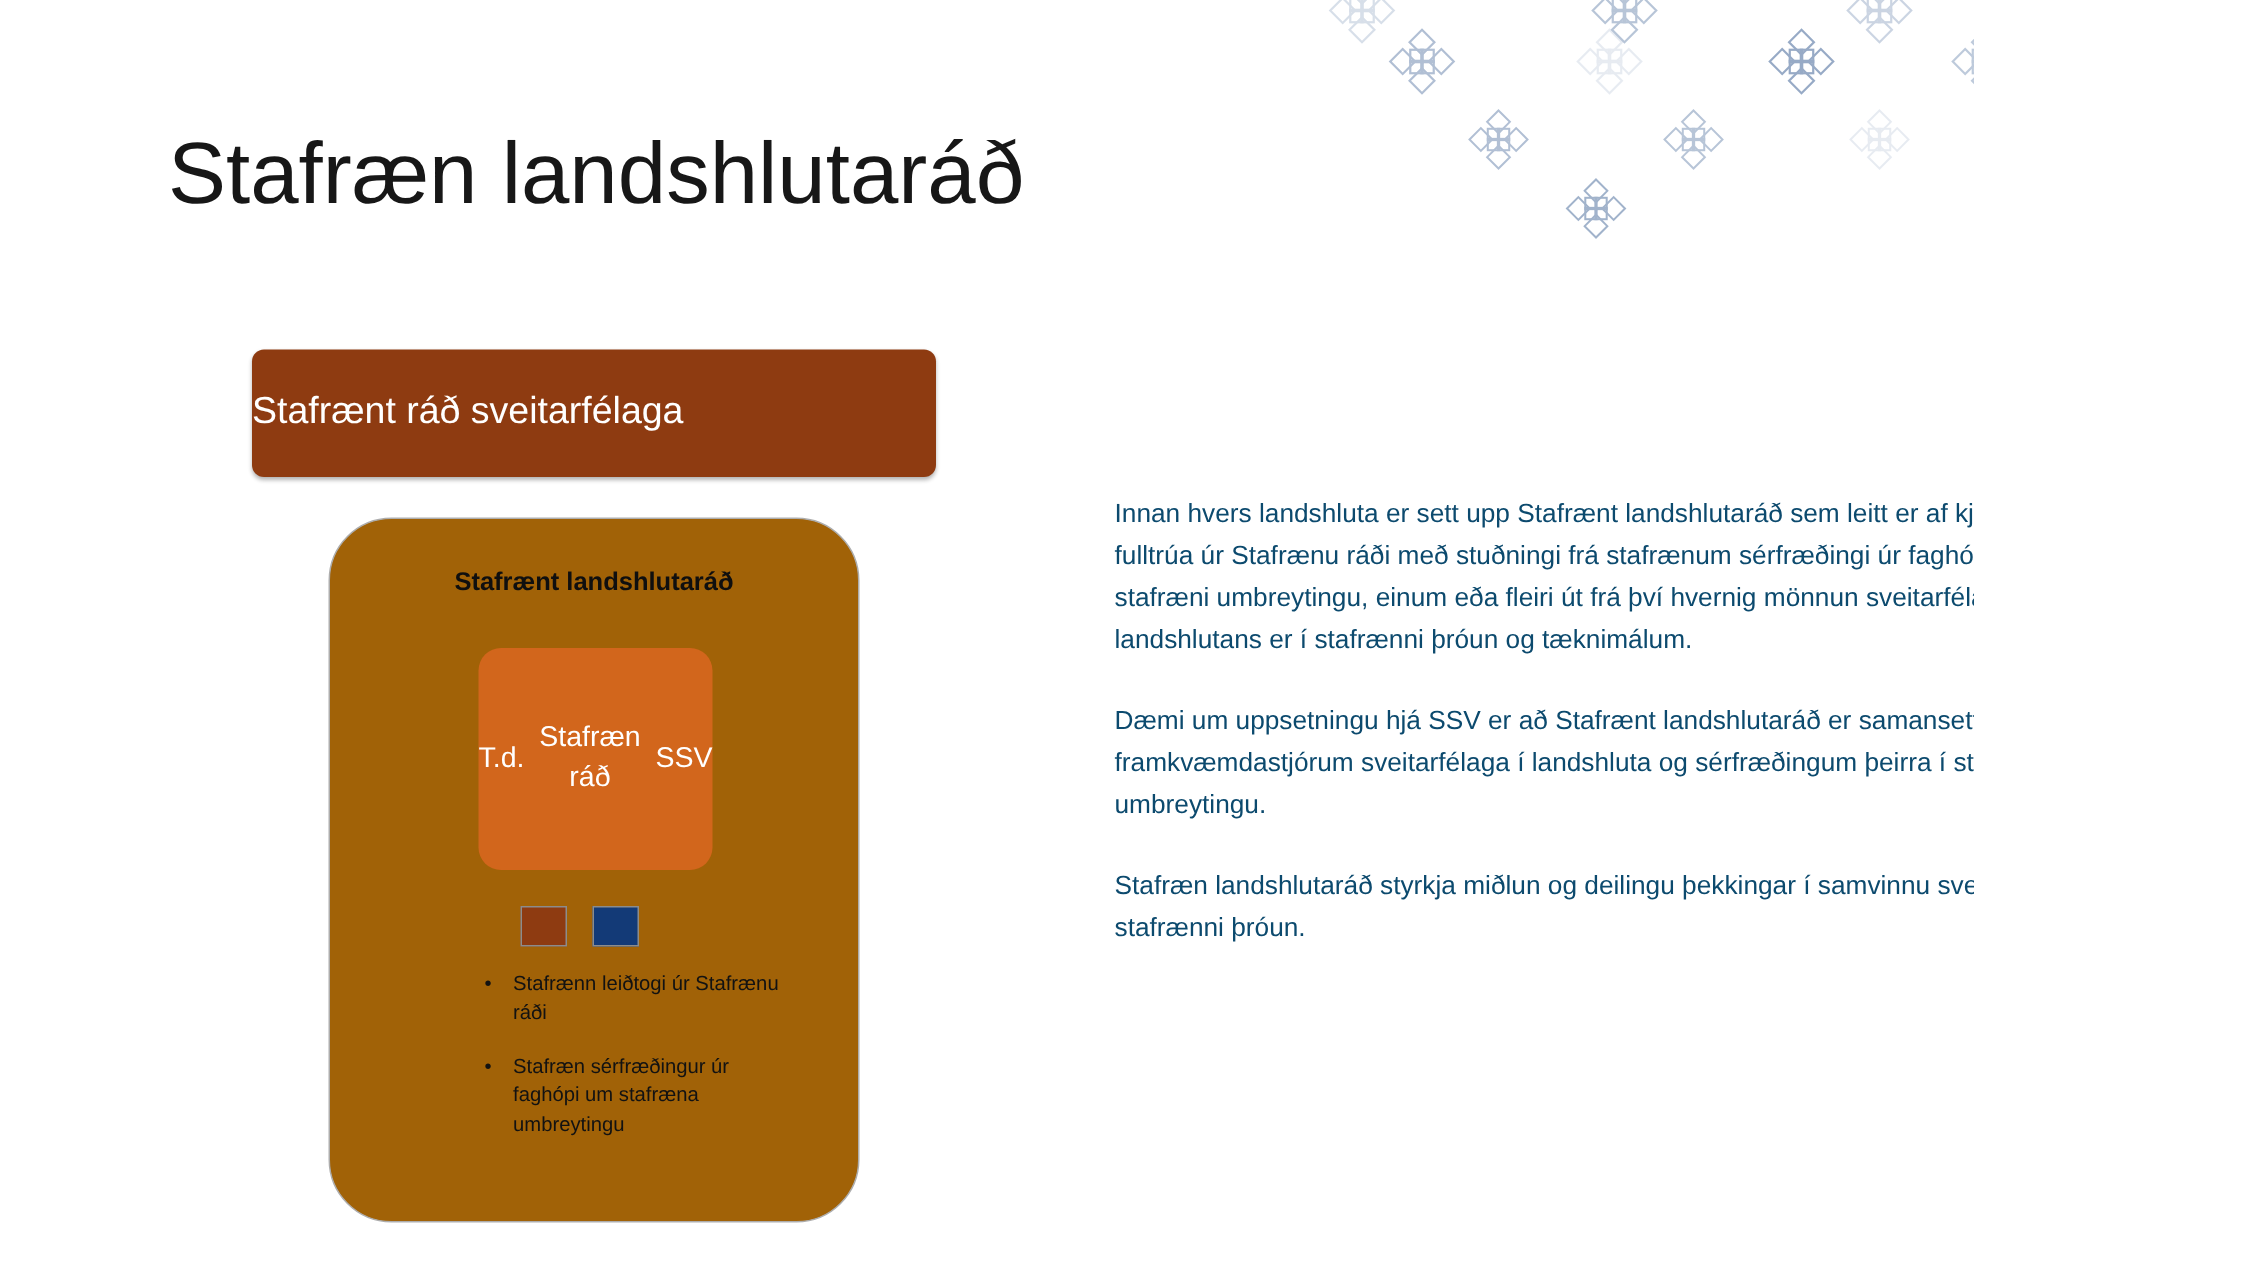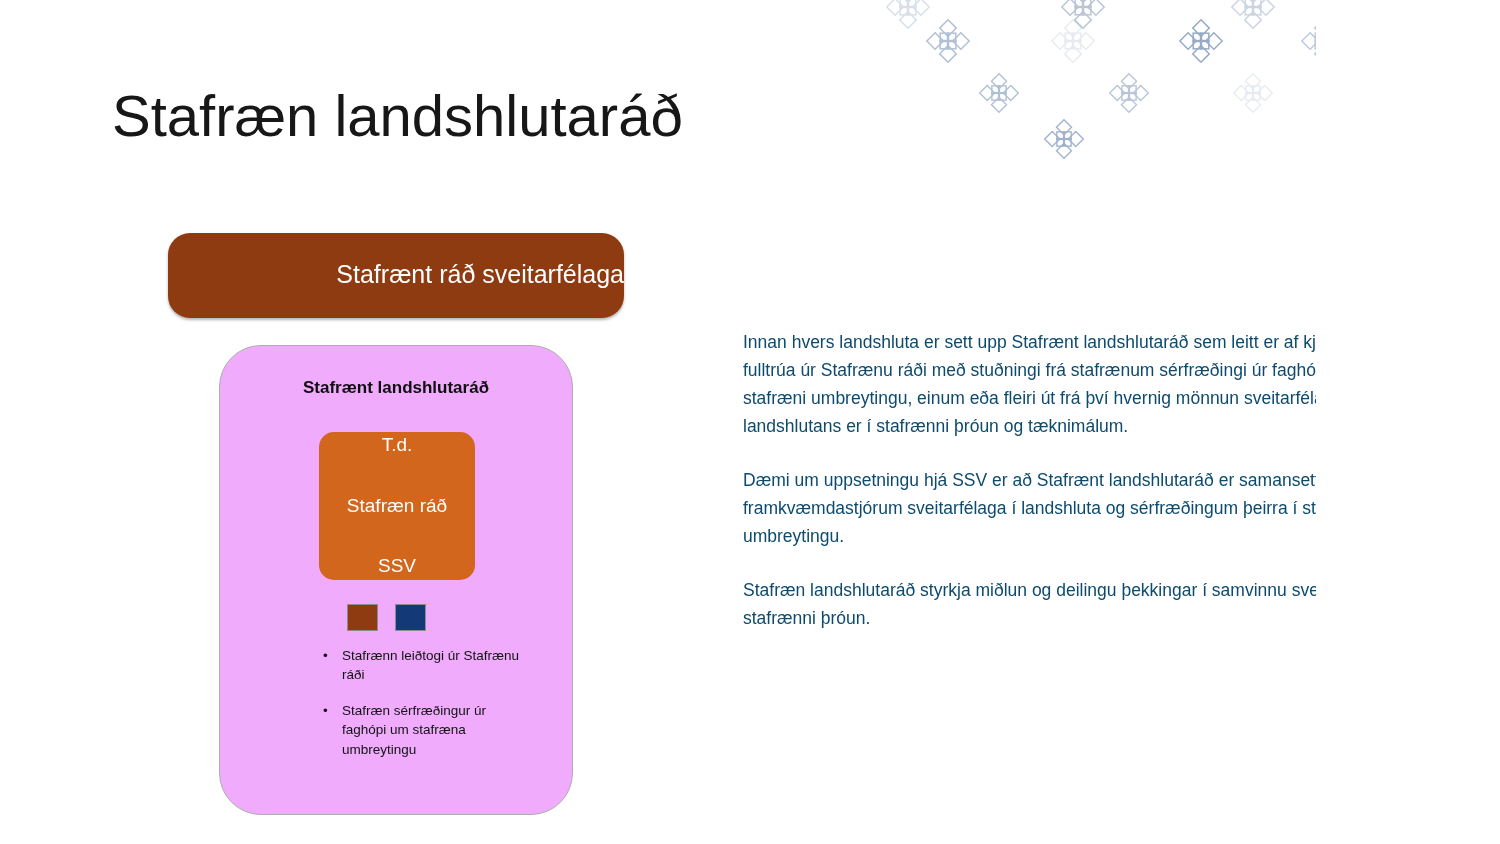--- a/index.html
+++ b/index.html
@@ -49,25 +49,25 @@
   }
 
   
   #council-box {
     position: absolute;
     left: 168px;
     top: 233px;
     width: 456px;
     height: 85px;
     background: #8e3b11;
-    border-radius: 22px;
+    border-radius: 8px;
     box-shadow: 0 2px 3px rgba(0,0,0,0.30);
     display: flex;
     align-items: center;
-    justify-content: flex-end;
+    justify-content: flex-start;
   }
   #council-box .label {
     color: #ffffff;
     font-size: 25px;
     font-weight: 400;
     text-align: center;
     padding-bottom: 2px;
   }
 
   
@@ -96,23 +96,23 @@
   
   #example-box {
     position: absolute;
     left: 99px;
     top: 86px;
     width: 156px;
     height: 148px;
     background: #d2661c;
     border-radius: 15px;
     display: flex;
-    flex-direction: column;
+    flex-direction: row;
     align-items: center;
-    justify-content: space-between;
+    justify-content: center;
   }
   #example-box .line {
     color: #ffffff;
     font-size: 19px;
     line-height: 1.42;
     text-align: center;
   }
 
   
   #legend-swatches {
@@ -385,21 +385,21 @@
         </svg>
       </div>
     </div>
 
   <div id="page-title">Stafræn landshlutaráð</div>
 
   <div id="council-box" style="background: rgb(142, 59, 17);">
     <span class="label">Stafrænt ráð sveitarfélaga</span>
   </div>
 
-  <div id="regional-panel" style="background: #f0abfc; border-color: rgb(173, 173, 173);">
+  <div id="regional-panel" style="background: #a16207; border-color: rgb(173, 173, 173);">
 
     <div id="regional-heading">Stafrænt landshlutaráð</div>
 
     <div id="example-box" style="background: rgb(210, 102, 28);">
       <span class="line">T.d.</span>
       <span class="line">Stafræn ráð</span>
       <span class="line">SSV</span>
     </div>
 
     <div id="legend-swatches">

